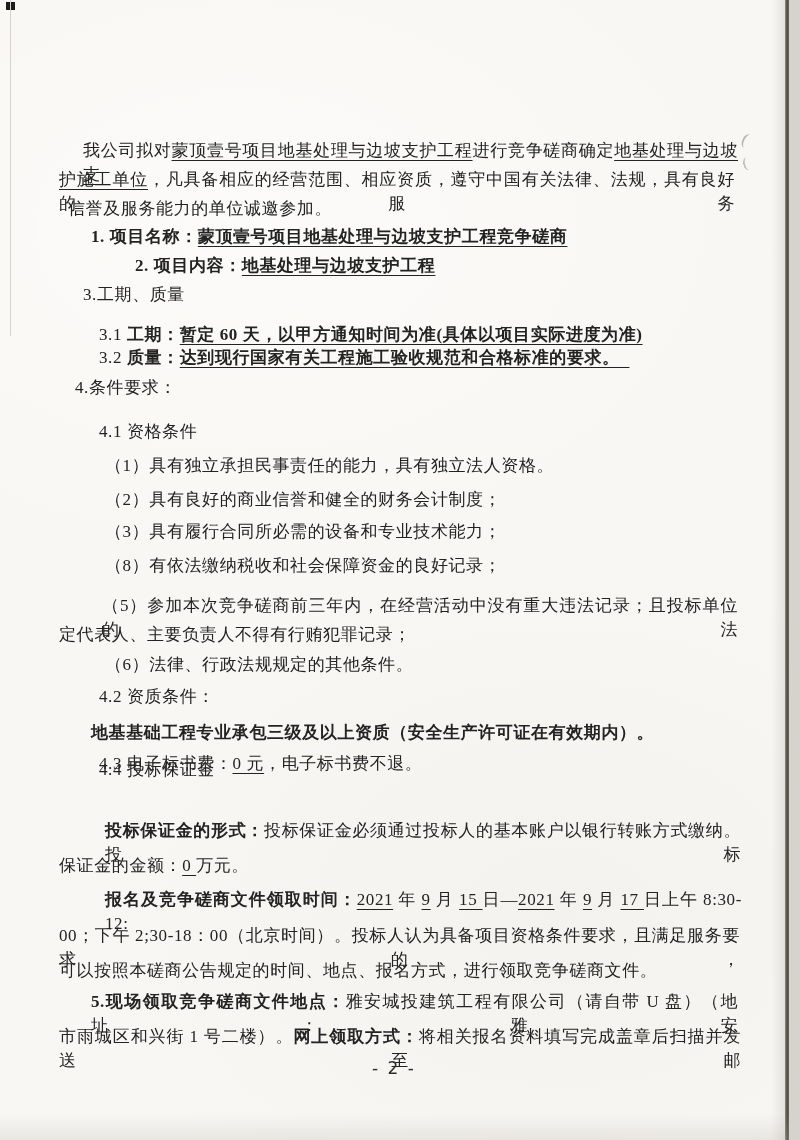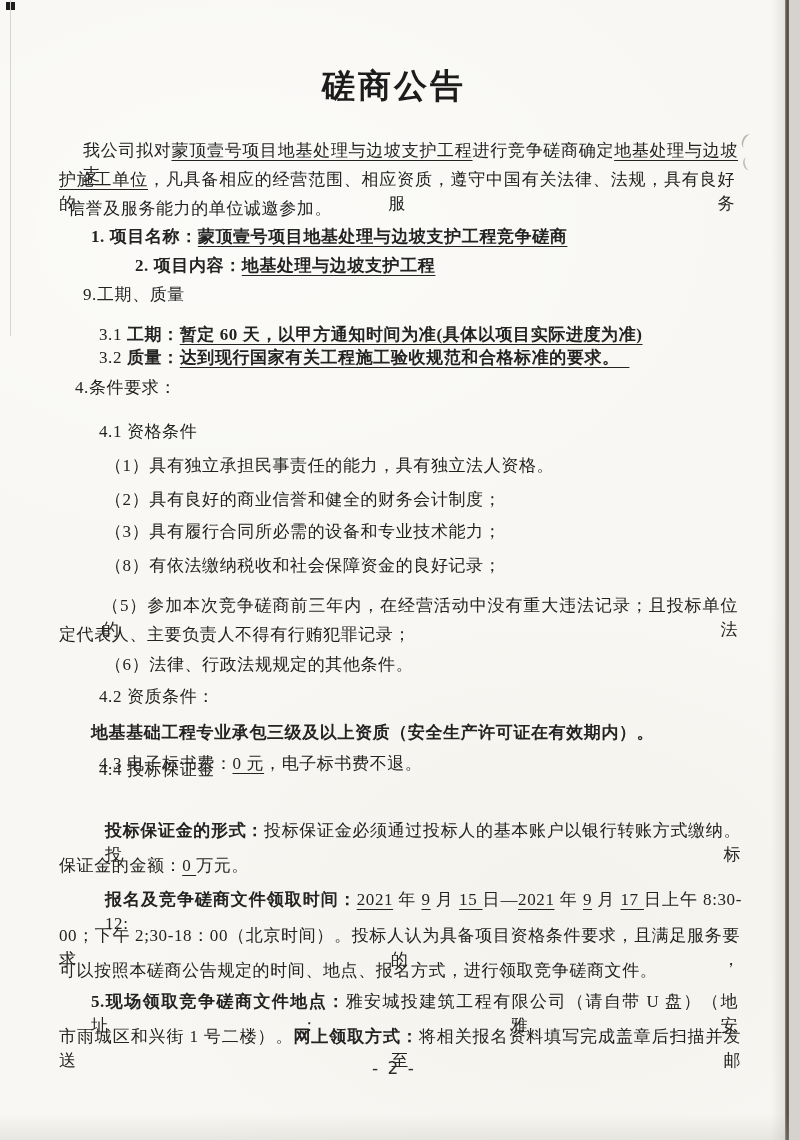--- a/index.html
+++ b/index.html
@@ -44,29 +44,28 @@
     background:linear-gradient(to bottom,rgba(175,170,162,0),rgba(175,170,162,0.22));}
   .scan-bleed-1{position:absolute;left:742px;top:134px;width:9px;height:15px;
     border-left:2px solid rgba(110,105,98,0.45);border-radius:50%;transform:rotate(24deg);}
   .scan-bleed-2{position:absolute;left:743px;top:157px;width:8px;height:13px;
     border-left:2px solid rgba(110,105,98,0.38);border-radius:50%;transform:rotate(-12deg);}
 </style>
 </head>
 <body>
 
 <div class="page">
-  <div class="doc-title">磋商公告</div>
 
   <div>
       <div class="line j" style="top: 139px; left: 83px; width: 655px;"><span>我公司拟对</span><span class="u">蒙顶壹号项目地基处理与边坡支护工程</span><span>进行竞争磋商确定</span><span class="u">地基处理与边坡支</span></div>
       <div class="line j" style="top: 168px; left: 59px; width: 676px;"><span class="u">护施工单位</span><span>，凡具备相应的经营范围、相应资质，遵守中国有关法律、法规，具有良好的服务</span></div>
       <div class="line" style="top: 197px; left: 68px;"><span>信誉及服务能力的单位诚邀参加。</span></div>
       <div class="line" style="top: 225px; left: 91px;"><span class="b">1. 项目名称：</span><span class="b u">蒙顶壹号项目地基处理与边坡支护工程竞争磋商</span></div>
       <div class="line" style="top: 254px; left: 91px; margin-left: 44px;"><span class="b">2. 项目内容：</span><span class="b u">地基处理与边坡支护工程</span></div>
-      <div class="line" style="top: 283px; left: 83px;"><span>9.工期、质量</span></div>
+      <div class="line" style="top: 283px; left: 83px;"><span>3.工期、质量</span></div>
       <div class="line" style="top: 311px; left: 99px; margin-top: 12px;"><span>3.1 </span><span class="b">工期：</span><span class="b u">暂定 60 天，以甲方通知时间为准(具体以项目实际进度为准)</span></div>
       <div class="line" style="top: 346px; left: 99px;"><span>3.2 </span><span class="b">质量：</span><span class="b u">达到现行国家有关工程施工验收规范和合格标准的要求。&nbsp;&nbsp;</span></div>
       <div class="line" style="top: 376px; left: 75px;"><span>4.条件要求：</span></div>
       <div class="line" style="top: 420px; left: 99px;"><span>4.1 资格条件</span></div>
       <div class="line" style="top: 454px; left: 105px;"><span>（1）具有独立承担民事责任的能力，具有独立法人资格。</span></div>
       <div class="line" style="top: 488px; left: 105px;"><span>（2）具有良好的商业信誉和健全的财务会计制度；</span></div>
       <div class="line" style="top: 520px; left: 105px;"><span>（3）具有履行合同所必需的设备和专业技术能力；</span></div>
       <div class="line" style="top: 554px; left: 105px;"><span>（8）有依法缴纳税收和社会保障资金的良好记录；</span></div>
       <div class="line j" style="top: 594px; left: 102px; width: 636px;"><span>（5）参加本次竞争磋商前三年内，在经营活动中没有重大违法记录；且投标单位的法</span></div>
       <div class="line" style="top: 623px; left: 59px;"><span>定代表人、主要负责人不得有行贿犯罪记录；</span></div>

